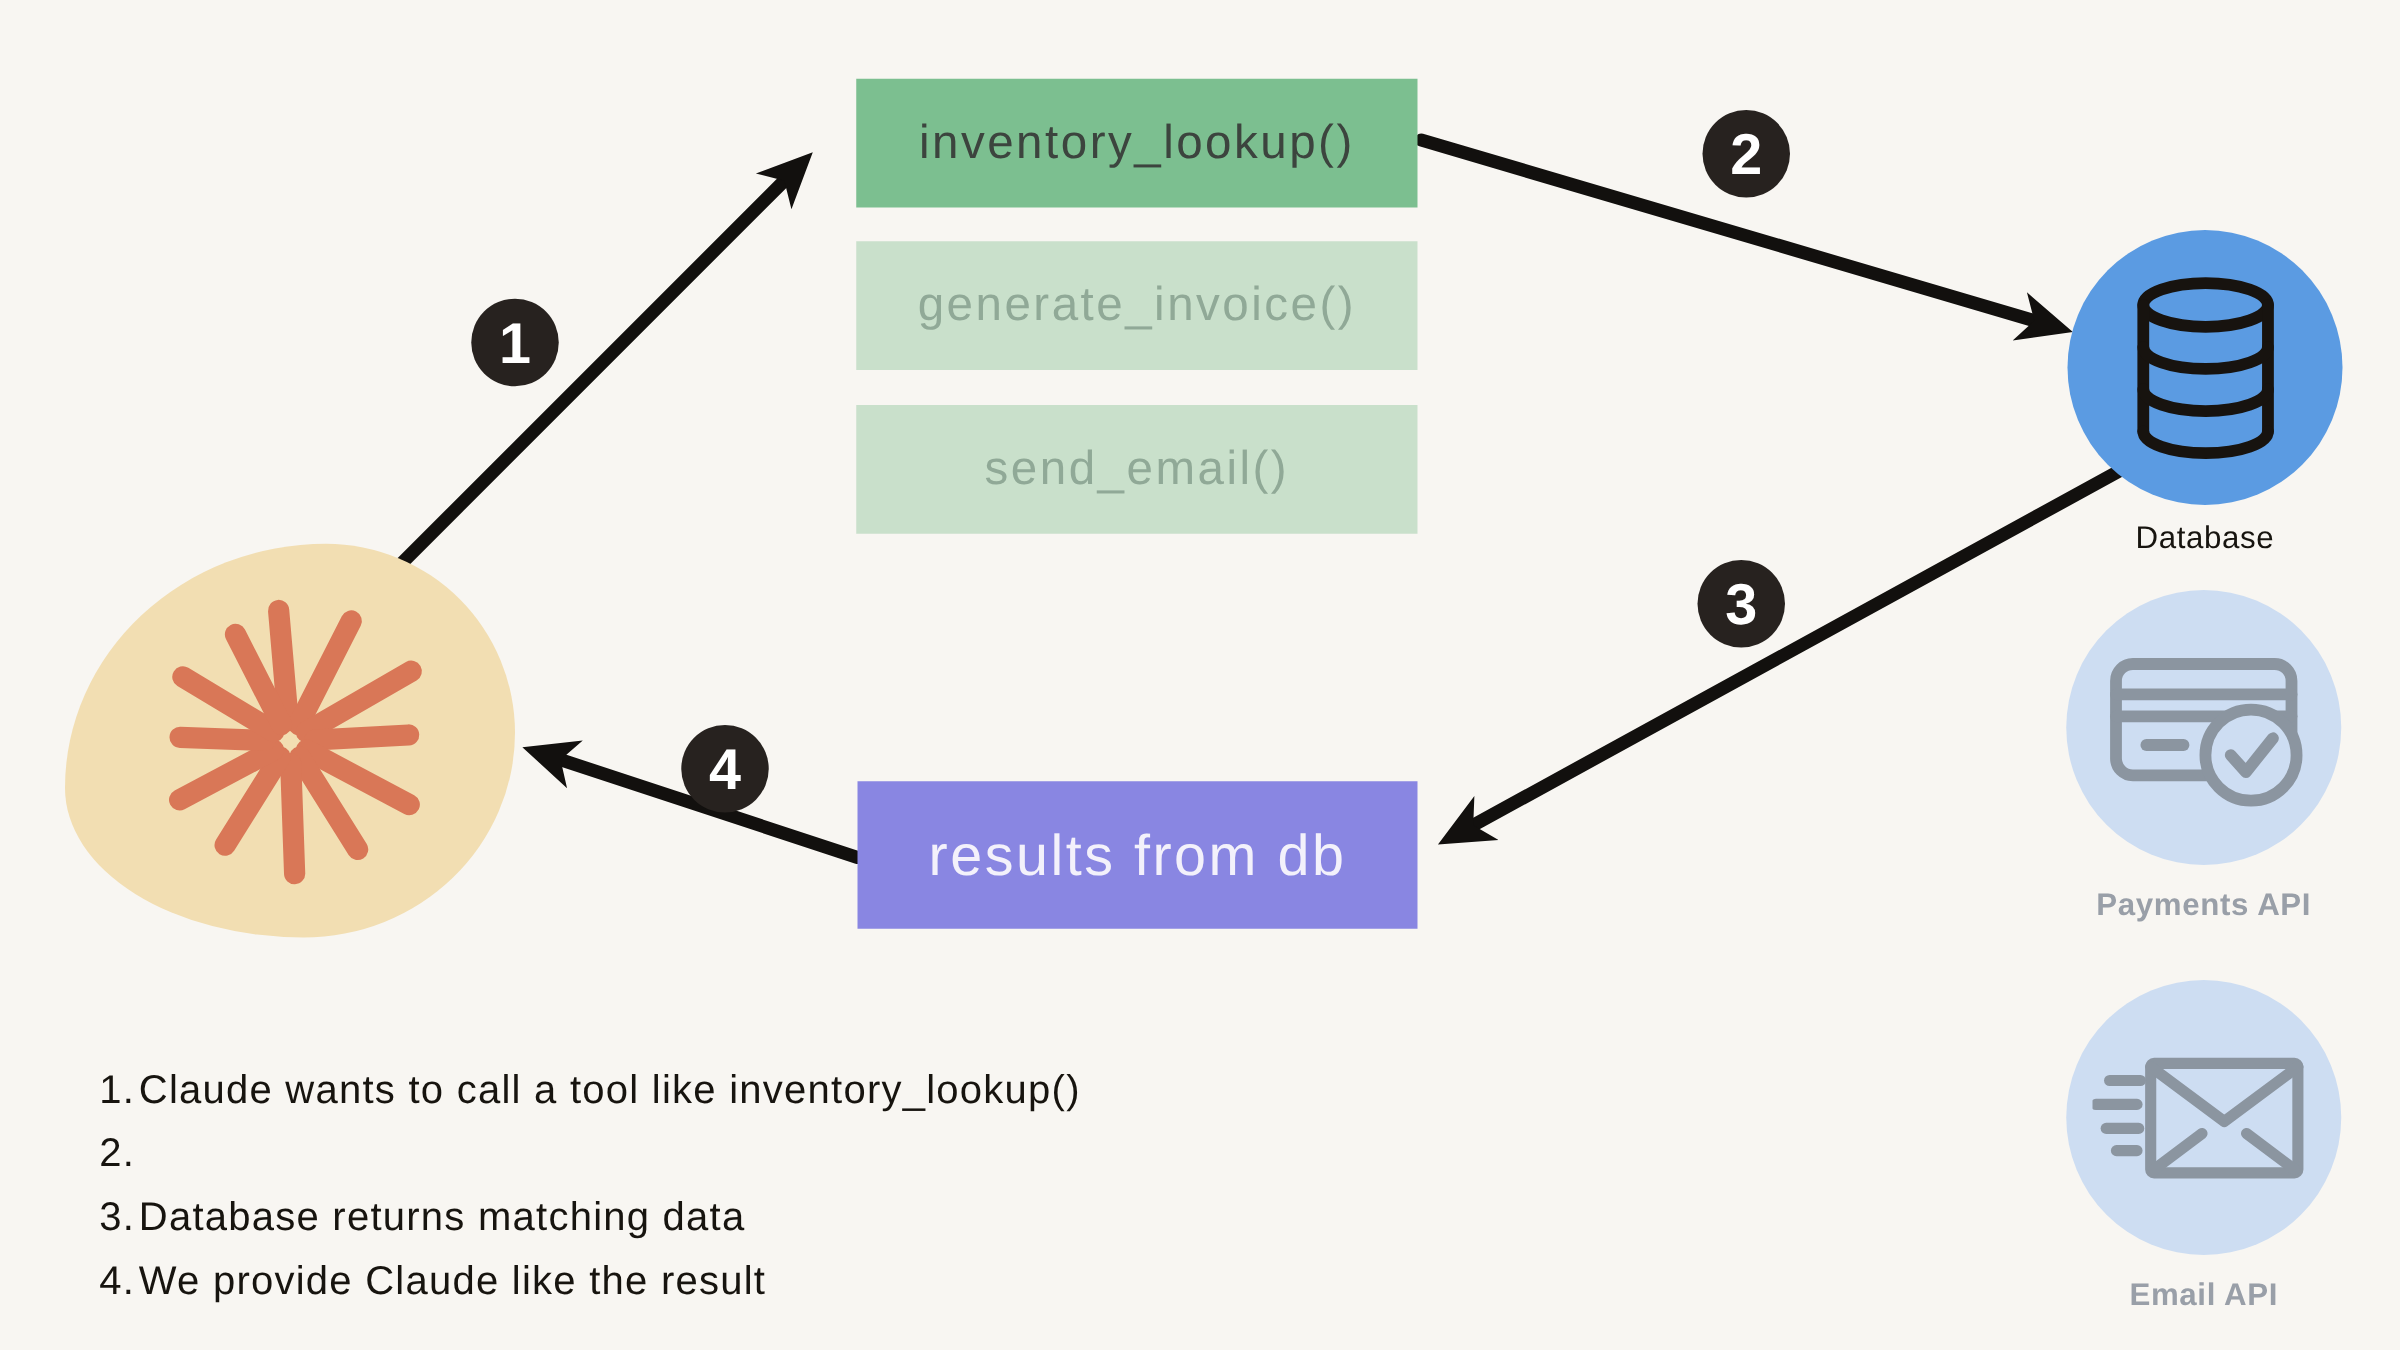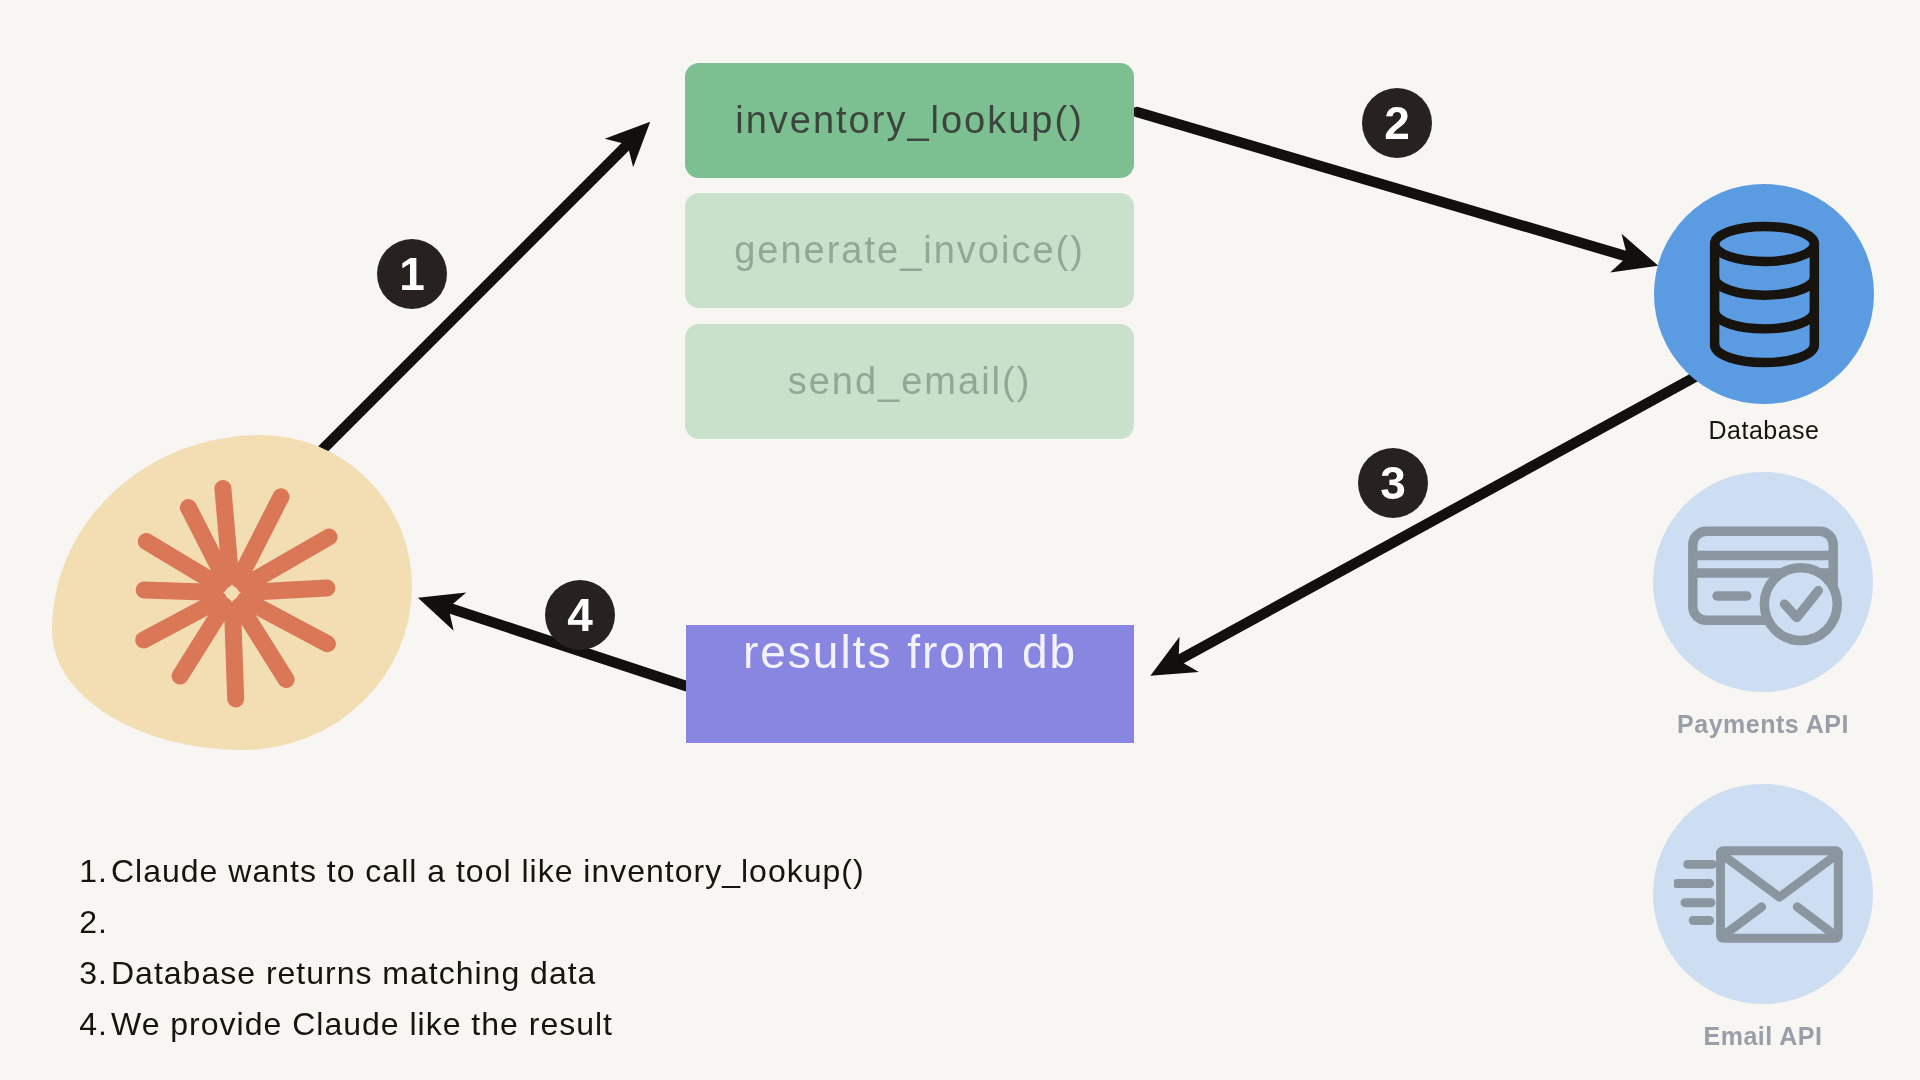--- a/index.html
+++ b/index.html
@@ -13,32 +13,32 @@
     position:absolute; width:70px; height:70px; border-radius:50%;
     background:#27221f; color:#ffffff; display:flex; align-items:center;
     justify-content:center; font-size:46px; font-weight:600;
   }
   #badge1 { left:377px; top:239px; }
   #badge2 { left:1362px; top:88px; }
   #badge3 { left:1358px; top:448px; }
   #badge4 { left:545px; top:580px; }
 
   .toolbox {
-    position:absolute; left:685px; width:449px; height:115px;
+    position:absolute; left:685px; width:449px; height:103px;
     background:#c9e0cb; color:#90a997; display:flex; align-items:center;
-    justify-content:center; font-size:38px; letter-spacing:2px;border-radius:14px;
+    justify-content:center; font-size:38px; letter-spacing:2px;
   }
   .toolbox.active { background:#7cbf90; color:#3c443e; }
   #tool1 { top:63px; }
   #tool2 { top:193px; }
   #tool3 { top:324px; }
 
   .resultbox {
     position:absolute; left:686px; top:625px; width:448px; height:118px;
-    background:#8986e2; color:#f3f1fb; display:flex; align-items:flex-start;
+    background:#8986e2; color:#f3f1fb; display:flex; align-items:center;
     justify-content:center; font-size:46px; letter-spacing:2px;
   }
 
   .claude-blob {
     position:absolute; left:52px; top:435px; width:360px; height:315px;
     background:#f2deb2; border-radius:58% 42% 47% 53% / 62% 48% 52% 38%;
     display:flex; align-items:center; justify-content:center;
   }
 
   .service { position:absolute; width:260px; text-align:center; }

